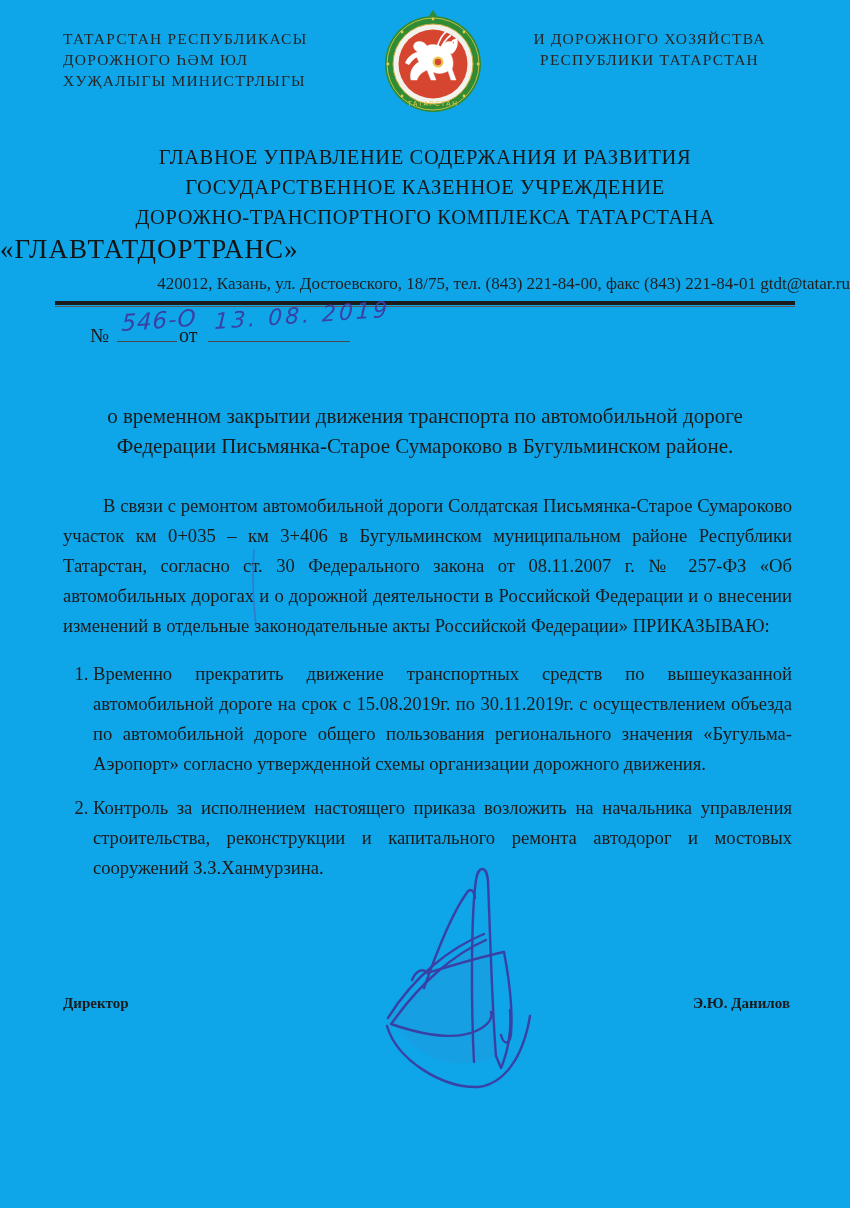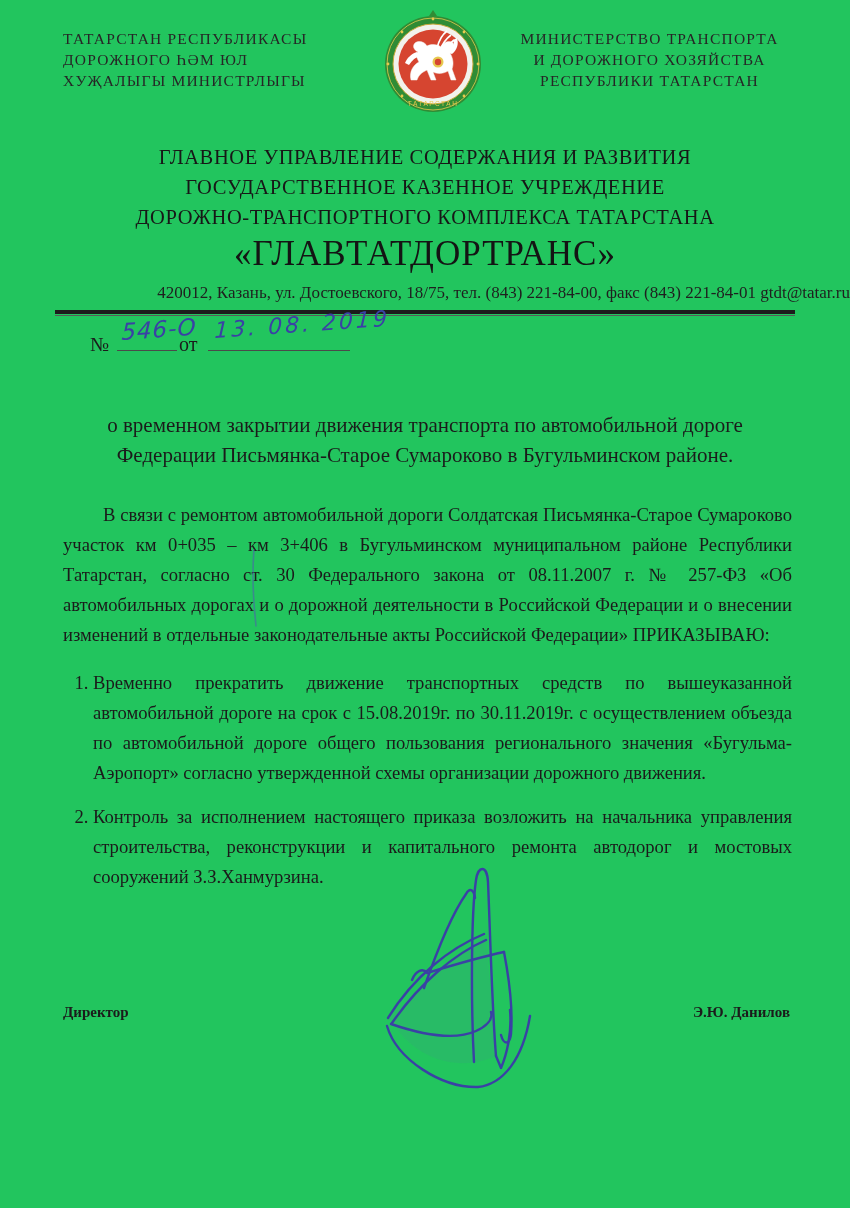--- a/index.html
+++ b/index.html
@@ -1,28 +1,28 @@
 <!DOCTYPE html>
 <html><head>
 <meta charset="utf-8">
 <style>
   html,body{margin:0;padding:0;background:#e9e9e9;}
   .page{
     position:relative;width:850px;height:1208px;margin:0 auto;
-    background:#22c55e;color:#1b1b1b;overflow:hidden;
+    background:#0ea5e9;color:#1b1b1b;overflow:hidden;
     font-family:"Liberation Serif", serif;
     box-shadow:0 0 6px rgba(0,0,0,.25);
   }
   
   .lh-row{display:flex;align-items:flex-start;padding:10px 50px 0 63px;}
   .lh-left{width:300px;margin-top:18px;font-size:15.5px;line-height:21px;letter-spacing:1.2px;color:#262626;}
   .lh-right{flex:1;margin-top:18px;font-size:15.5px;line-height:21px;letter-spacing:1.2px;color:#262626;text-align:center;}
   .emblem-wrap{width:104px;margin:0 14px 0 18px;flex:none;}
   .inst{ text-align:center;margin-top:24px;font-size:20.5px;line-height:30px;letter-spacing:.6px;color:#171717;}
-  .inst-name{text-align:center;font-size:35px;letter-spacing:1px;margin-top:2px;color:#141414;}
+  .inst-name{text-align:left;font-size:27px;letter-spacing:1px;margin-top:2px;color:#141414;}
   .contact{text-align:right;font-size:17px;margin-top:9px;color:#1f1f1f;}
   .rule{margin:7px 55px 0 55px;height:3.5px;background:#1c1c1c;}
   .rule-echo{margin:1.5px 55px 0 55px;height:1px;background:#5a5a5a;}
   
   .req{padding:14px 0 0 90px;font-size:20px;height:40px;position:relative;}
   .uline{display:inline-block;border-bottom:1.5px solid #4a4a4a;height:20px;position:relative;vertical-align:baseline;}
   .uline.num{width:60px;margin:0 2px 0 8px;}
   .uline.date{width:142px;margin-left:10px;}
   .hw{
     position:absolute;font-family:"DejaVu Sans", sans-serif;font-style:italic;
@@ -106,21 +106,20 @@
 
           <circle cx="57" cy="52" r="5.5" fill="#e7c94f"></circle>
           <circle cx="57" cy="52" r="3.2" fill="#d64530"></circle>
         </g>
 
         <text x="52" y="96" text-anchor="middle" font-size="6.5" letter-spacing="1.5" fill="#e7c94f" font-family="Liberation Sans, sans-serif">ТАТАРСТАН</text>
       </svg>
     </div>
 
     <div class="lh-right">
-      <div>МИНИСТЕРСТВО  ТРАНСПОРТА</div>
       <div>И  ДОРОЖНОГО  ХОЗЯЙСТВА</div>
       <div>РЕСПУБЛИКИ  ТАТАРСТАН</div>
     </div>
   </div>
 
   <div class="inst">
     <div>ГЛАВНОЕ  УПРАВЛЕНИЕ  СОДЕРЖАНИЯ  И  РАЗВИТИЯ</div>
     <div>ГОСУДАРСТВЕННОЕ  КАЗЕННОЕ  УЧРЕЖДЕНИЕ</div>
     <div>ДОРОЖНО-ТРАНСПОРТНОГО  КОМПЛЕКСА  ТАТАРСТАНА</div>
   </div>

